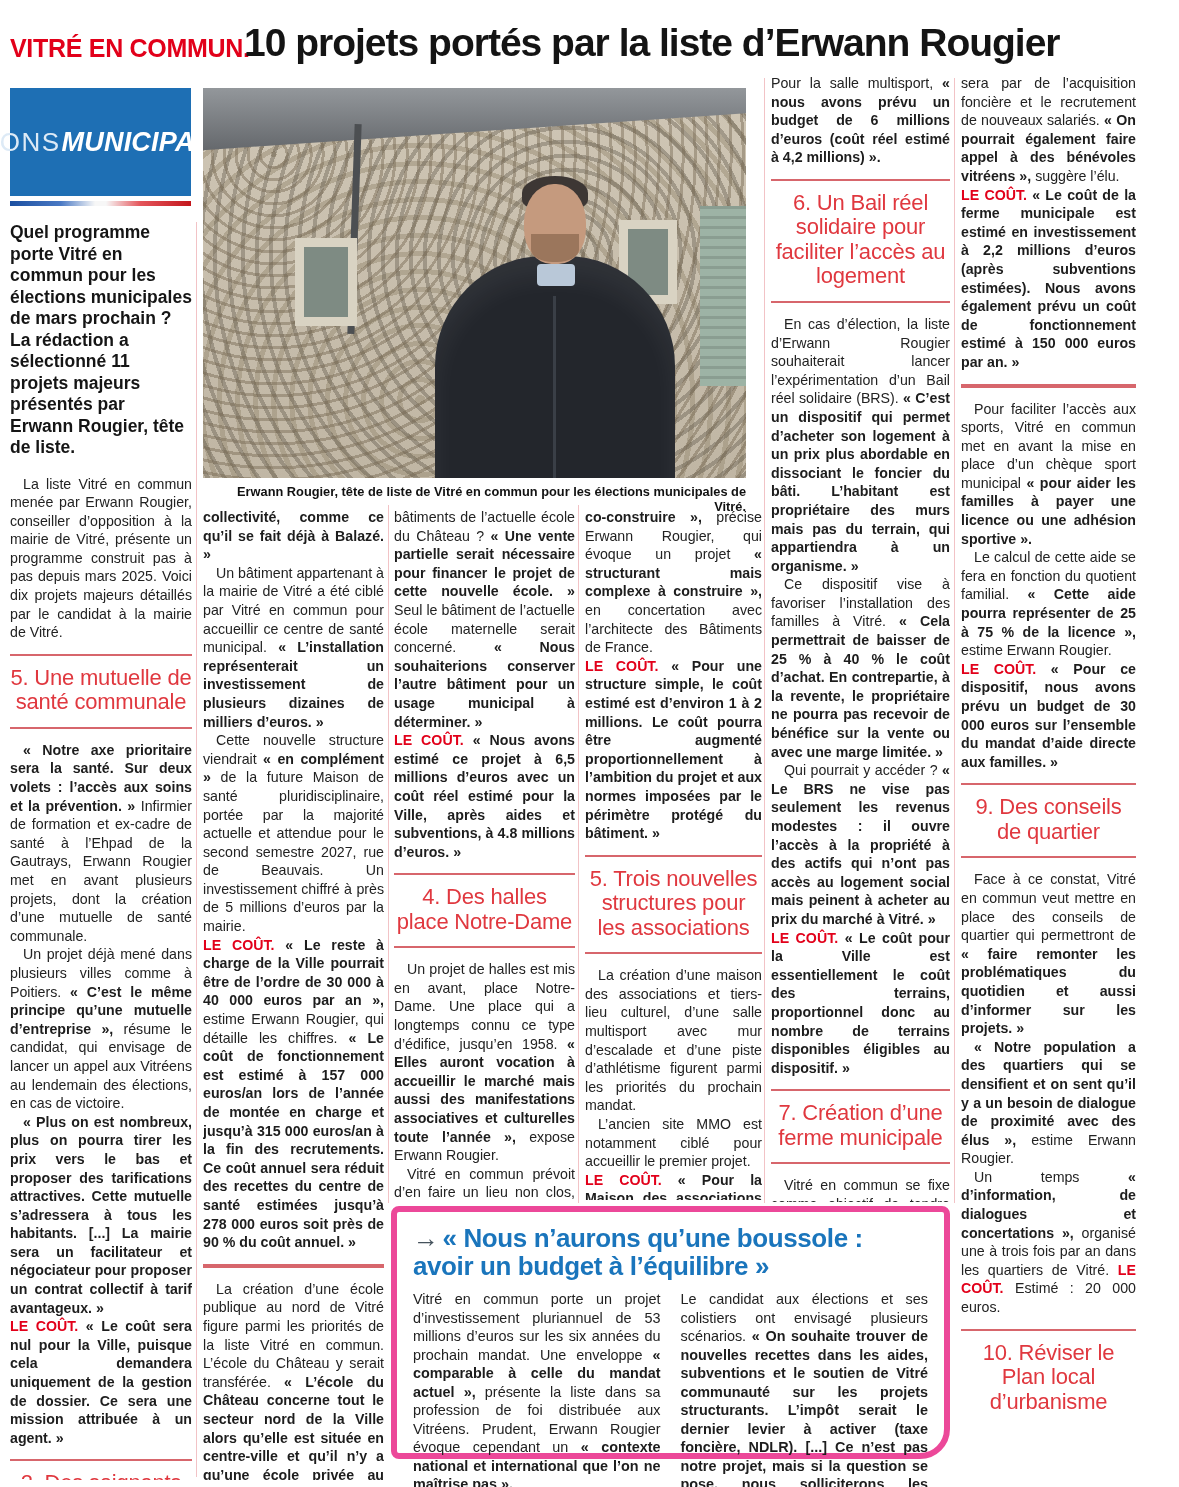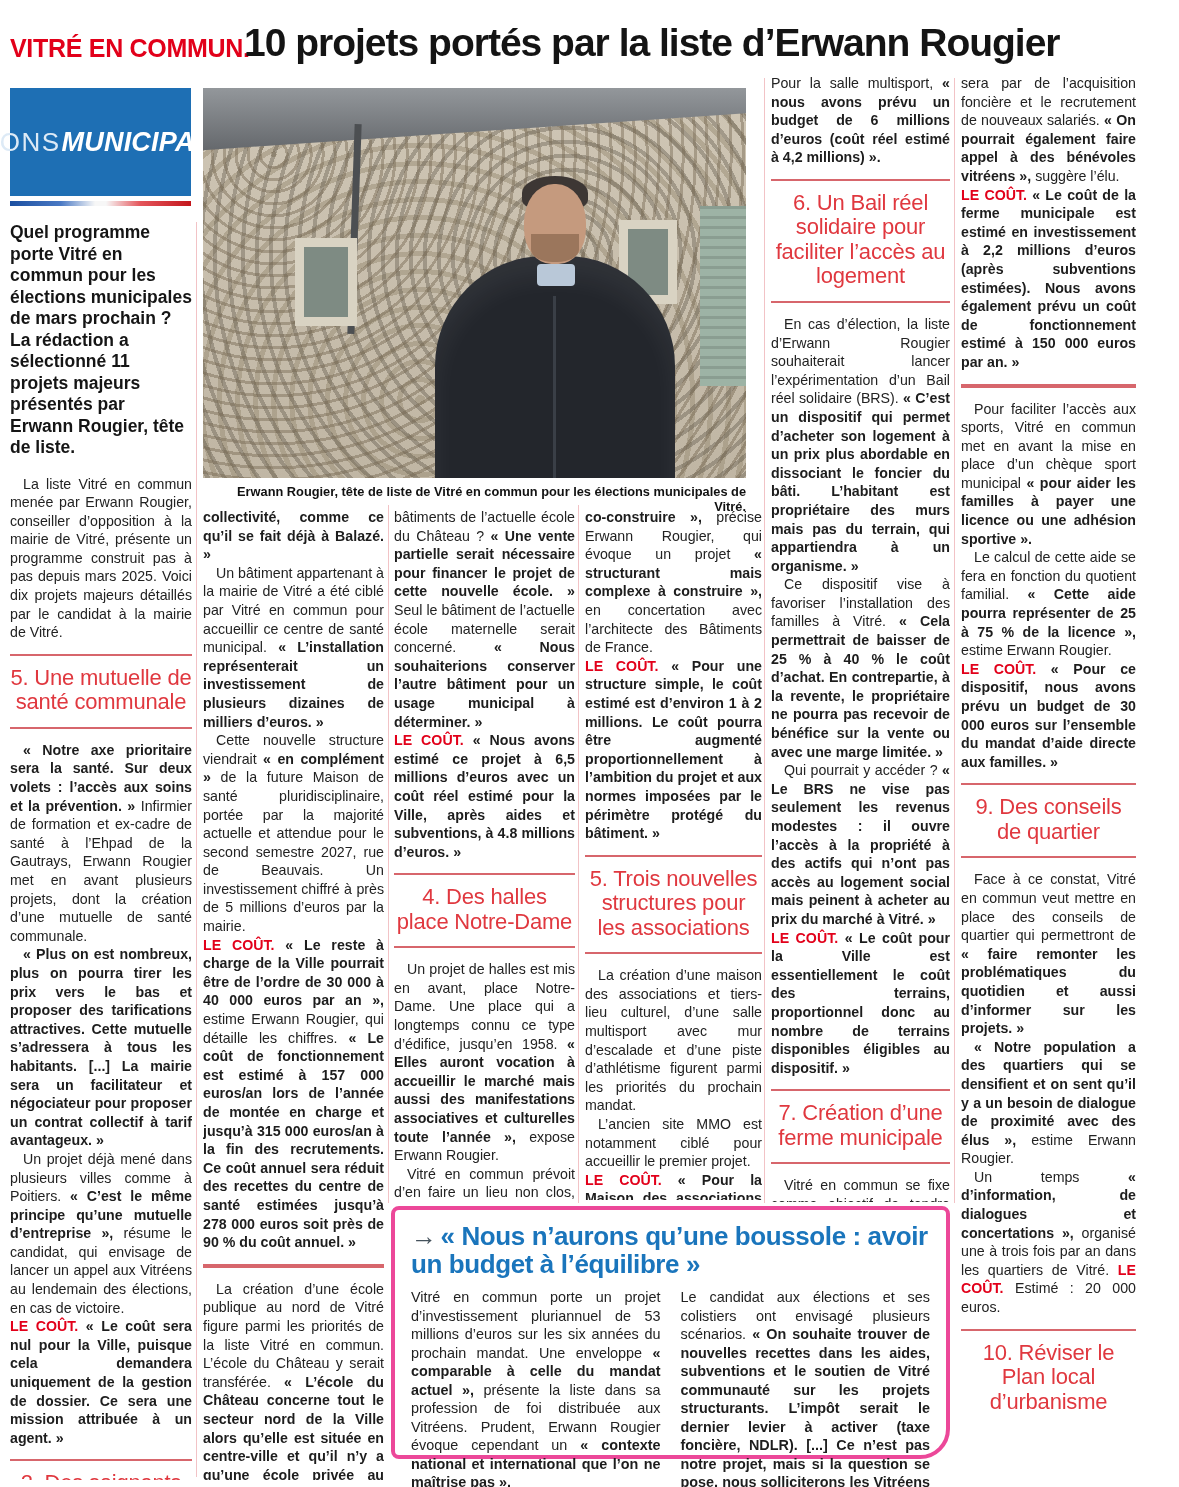--- a/index.html
+++ b/index.html
@@ -59,21 +59,21 @@
   .cost{font-weight:bold;color:#e2001a;}
   .rule{border:none;border-top:2px solid #d7666c;margin:12px 0 0 0;}
   h2.sec{font-size:22px;line-height:24.5px;font-weight:normal;color:#e0383f;margin:10px 0 12px 0;
     text-align:center;letter-spacing:-0.2px;hyphens:none;}
   .rule + h2.sec{margin-top:10px;}
   .rule.below{margin:0 0 12px 0;}
   
   .vline{position:absolute;width:1px;background:#f2c3c6;}
   
   .qbox{left:391px;top:1206px;width:559px;height:253px;box-sizing:border-box;
-    border:4px solid #ec4899;border-radius:8px 8px 30px 8px;background:#fff;padding:12px 16px 20px 16px;}
+    border:6px solid #ec4899;border-radius:8px 8px 30px 8px;background:#fff;padding:12px 16px 20px 16px;}
   .qb-title{color:#1a75bc;font-size:26px;line-height:28px;font-weight:bold;letter-spacing:-0.4px;margin:0 0 10px 0;}
   .qb-title .arrow{color:#45525c;font-weight:bold;margin-right:4px;}
   .qb-cols{display:flex;gap:20px;}
   .qb-col{flex:1;font-size:14.4px;line-height:18.5px;text-align:justify;hyphens:auto;}
   .qb-col p.para{text-indent:0;}
 </style>
 </head>
 <body>
 
 <div class="abs kicker">VITRÉ EN COMMUN.</div>
@@ -107,22 +107,22 @@
 <div class="vline" style="left:764px;top:78px;height:1125px;"></div>
 <div class="vline" style="left:954px;top:78px;height:1125px;"></div>
 
 <div class="col c1">
     <div class="lead">Quel programme porte Vitré en commun pour les élections municipales de mars prochain ? La rédaction a sélectionné 11 projets majeurs présentés par Erwann Rougier, tête de liste.</div>
     <p class="para"><span>La liste Vitré en commun menée par Erwann Rougier, conseiller d’opposition à la mairie de Vitré, présente un programme construit pas à pas depuis mars 2025. Voici dix projets majeurs détaillés par le candidat à la mairie de Vitré.</span></p>
     <hr class="rule">
     <h2 class="sec">5. Une mutuelle de santé communale</h2>
     <hr class="rule below">
     <p class="para"><span class="bd">« Notre axe prioritaire sera la santé. Sur deux volets : l’accès aux soins et la prévention. » </span><span>Infirmier de formation et ex-cadre de santé à l’Ehpad de la Gautrays, Erwann Rougier met en avant plusieurs projets, dont la création d’une mutuelle de santé communale.</span></p>
+    <p class="para"><span>Un projet déjà mené dans plusieurs villes comme à Poitiers. </span><span class="bd">« C’est le même principe qu’une mutuelle d’entreprise »,</span><span> résume le candidat, qui envisage de lancer un appel aux Vitréens au lendemain des élections, en cas de victoire.</span></p>
     <p class="para"><span class="bd">« Plus on est nombreux, plus on pourra tirer les prix vers le bas et proposer des tarifications attractives. Cette mutuelle s’adressera à tous les habitants. [...] La mairie sera un facilitateur et négociateur pour proposer un contrat collectif à tarif avantageux. »</span></p>
-    <p class="para"><span>Un projet déjà mené dans plusieurs villes comme à Poitiers. </span><span class="bd">« C’est le même principe qu’une mutuelle d’entreprise »,</span><span> résume le candidat, qui envisage de lancer un appel aux Vitréens au lendemain des élections, en cas de victoire.</span></p>
     <p class="para ni"><span class="cost">LE COÛT. </span><span class="bd">« Le coût sera nul pour la Ville, puisque cela demandera uniquement de la gestion de dossier. Ce sera une mission attribuée à un agent. »</span></p>
     <hr class="rule">
     <h2 class="sec">2. Des soignants salariés au sein d’un centre de santé municipal</h2>
   </div>
 <div class="col c2">
     <p class="para ni"><span class="bd">collectivité, comme ce qu’il se fait déjà à Balazé. »</span></p>
     <p class="para"><span>Un bâtiment appartenant à la mairie de Vitré a été ciblé par Vitré en commun pour accueillir ce centre de santé municipal. </span><span class="bd">« L’installation représenterait un investissement de plusieurs dizaines de milliers d’euros. »</span></p>
     <p class="para"><span>Cette nouvelle structure viendrait </span><span class="bd">« en complément »</span><span> de la future Maison de santé pluridisciplinaire, portée par la majorité actuelle et attendue pour le second semestre 2027, rue de Beauvais. Un investissement chiffré à près de 5 millions d’euros par la mairie.</span></p>
     <p class="para ni"><span class="cost">LE COÛT. </span><span class="bd">« Le reste à charge de la Ville pourrait être de l’ordre de 30 000 à 40 000 euros par an »,</span><span> estime Erwann Rougier, qui détaille les chiffres. </span><span class="bd">« Le coût de fonctionnement est estimé à 157 000 euros/an lors de l’année de montée en charge et jusqu’à 315 000 euros/an à la fin des recrutements. Ce coût annuel sera réduit des recettes du centre de santé estimées jusqu’à 278 000 euros soit près de 90 % du coût annuel. »</span></p>
     <hr class="rule">

